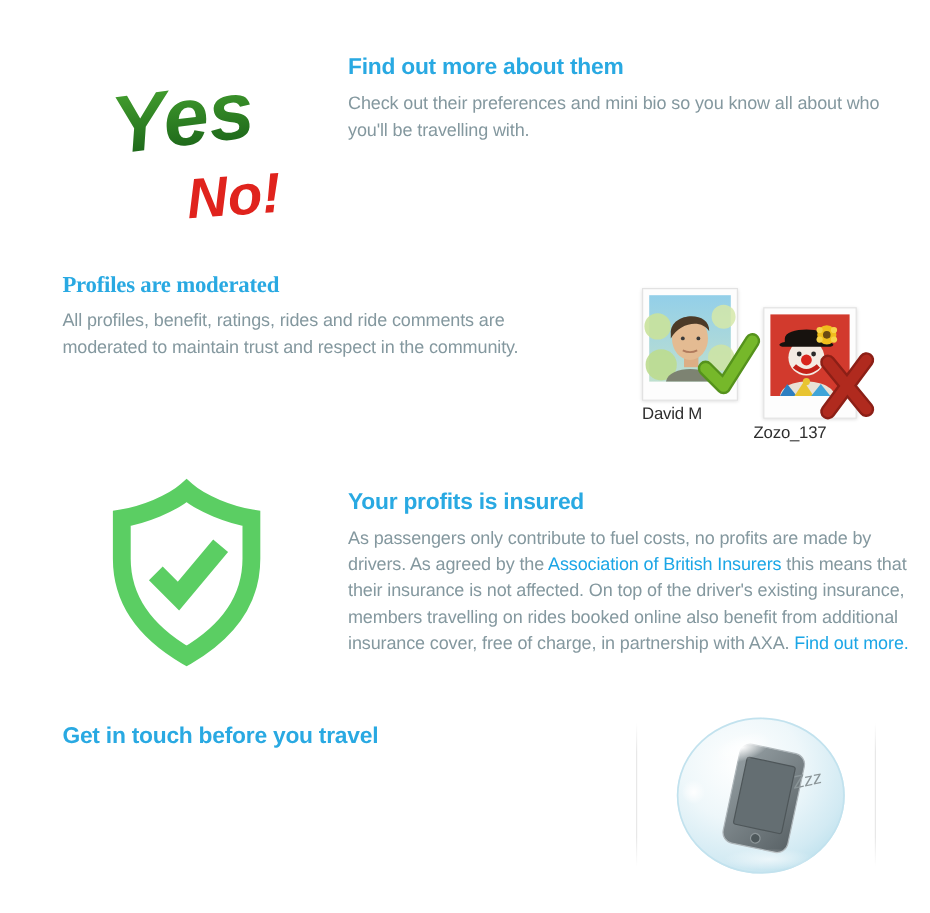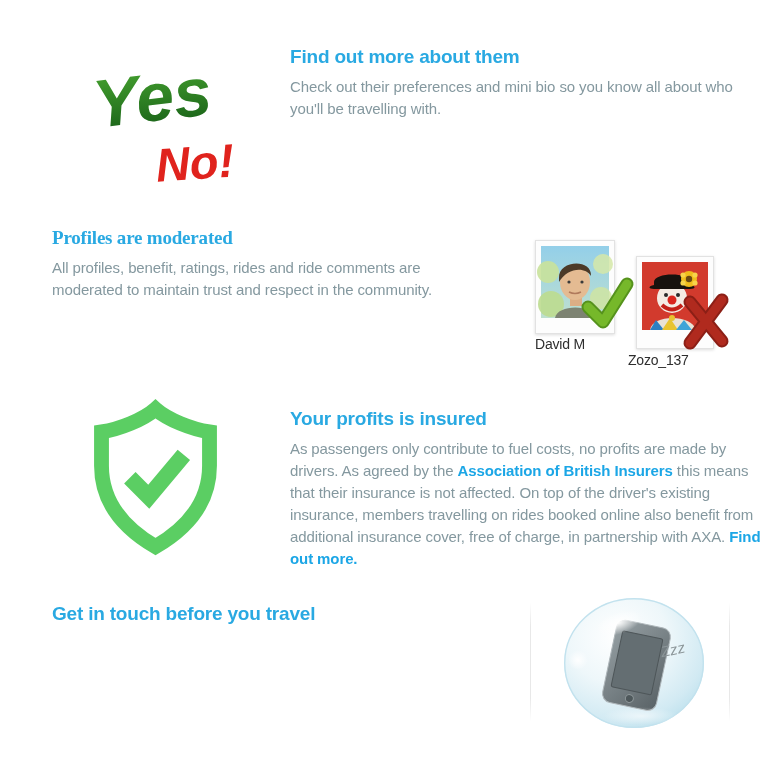--- a/index.html
+++ b/index.html
@@ -8,21 +8,21 @@
     font-family:"Liberation Sans",sans-serif;overflow:hidden;
   }
   .heading{
     position:absolute;font-size:19px;font-weight:bold;color:#29a9e2;
     letter-spacing:-0.2px;white-space:nowrap;
   }
   .para{
     position:absolute;font-size:15px;line-height:22px;color:#84989f;
     letter-spacing:-0.1px;
   }
-  .para a{color:#1ba6e6;text-decoration:none;font-weight:bold;cursor:pointer;}
+  .para a{color:#1ba6e6;text-decoration:none;font-weight:normal;cursor:pointer;}
   svg{overflow:visible;display:block;}
   .abs{position:absolute;}
   .polaroid{
     position:absolute;background:#fdfdfd;border:1px solid #e2e2e2;
     box-shadow:0 1px 3px rgba(0,0,0,.14);padding:5px 5px 0 5px;
   }
   .caption{
     position:absolute;font-size:14px;color:#2e2e2e;text-align:left;
     letter-spacing:-0.2px;
   }

